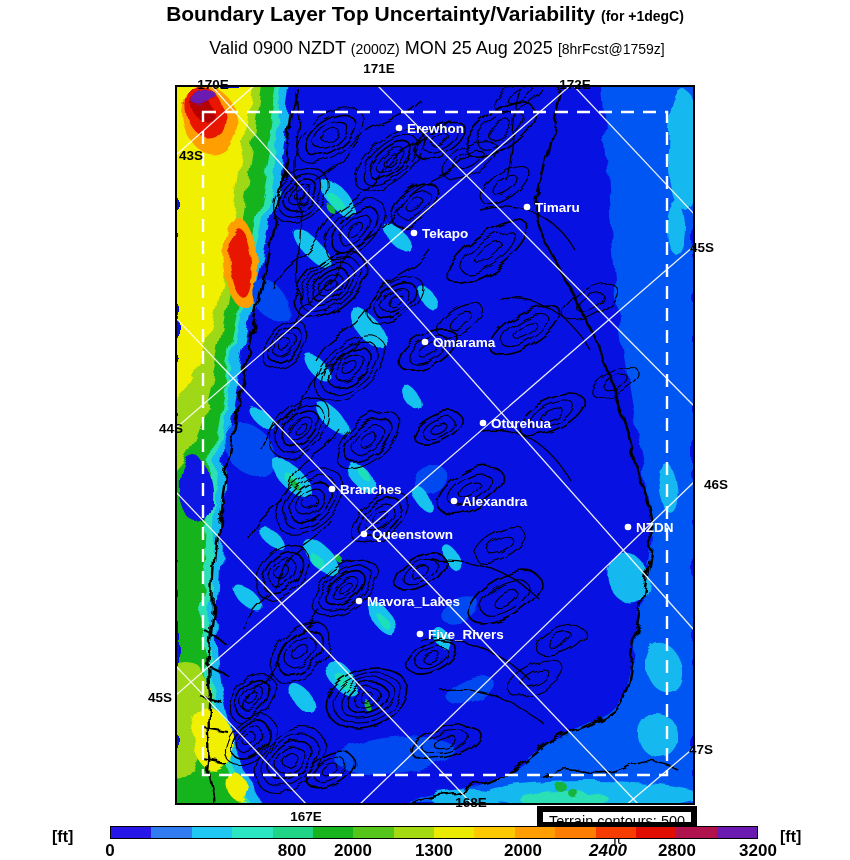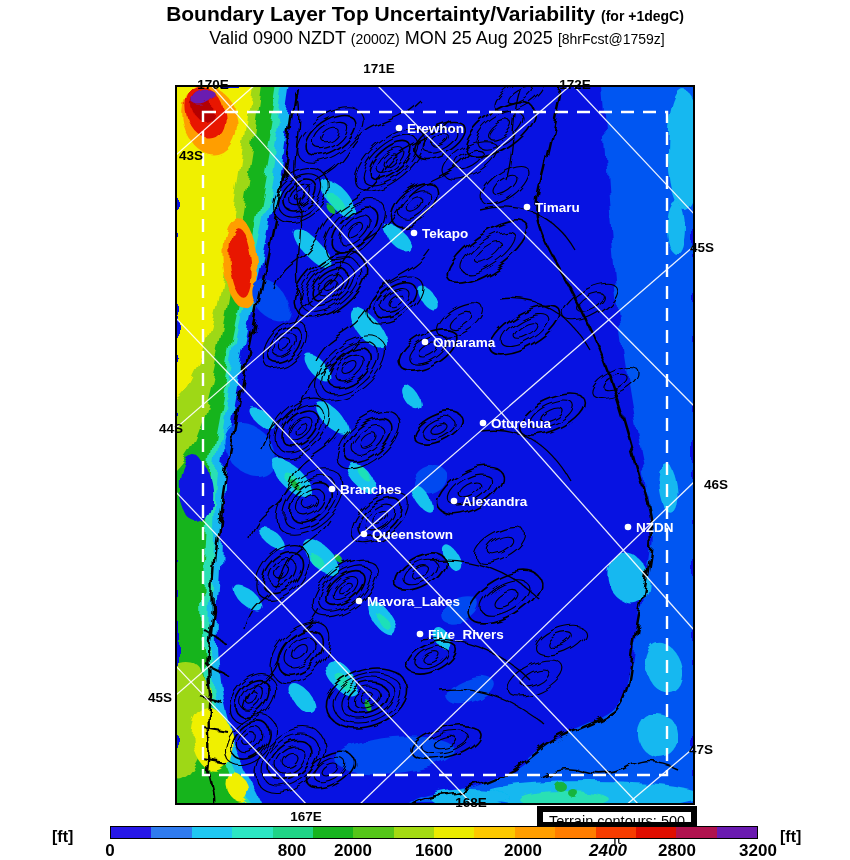--- a/index.html
+++ b/index.html
@@ -2,21 +2,21 @@
 <html><head>
 <meta charset="utf-8">
 <style>
   * { margin:0; padding:0; box-sizing:border-box; }
   body { background:#ffffff; font-family:"Liberation Sans", sans-serif; }
   .page { position:relative; width:850px; height:860px; background:#ffffff; overflow:hidden;border-radius:32px; }
 
   .title-block { position:absolute; left:0; top:2px; width:850px; text-align:center; color:#000; }
   .t-line1 { font-size:21px; font-weight:bold; letter-spacing:0px; }
   .t-line1-suffix { font-size:14px; font-weight:bold; }
-  .t-line2 { font-size:18px; margin-top:2px;padding-left:24px; }
+  .t-line2 { font-size:18px; margin-top:12px;padding-left:24px; }
   .t-line2 .small { font-size:14px; }
   .t-line3 { font-size:13px; margin-top:3px; }
 
   svg.mapsvg { position:absolute; left:0; top:0; }
 
   .terrain-box { position:absolute; left:537px; top:806px; width:160px; height:22px;
     border:6px solid #000000; background:#fff; font-size:14.5px; color:#000;
     text-align:center; line-height:18px; }
 
   .colorbar-wrap { position:absolute; left:0; top:0; width:850px; height:724px; pointer-events:none; }
@@ -417,21 +417,21 @@
         <div class="cbar-seg" style="background: rgb(246, 60, 0);"></div>
         <div class="cbar-seg" style="background: rgb(224, 13, 0);"></div>
         <div class="cbar-seg" style="background: rgb(176, 18, 78);"></div>
         <div class="cbar-seg" style="background: rgb(106, 26, 176);"></div>
       </div>
     <div class="cbar-ticks" id="colorbar-ticks">
         <span class="cbar-tick" style="left: 110px;">0</span>
         <span class="cbar-tick" style="left: 191px; margin-top: 44px;">400</span>
         <span class="cbar-tick" style="left: 272px; margin-left: 20px;">800</span>
         <span class="cbar-tick" style="left: 353px;">2000</span>
-        <span class="cbar-tick" style="left: 434px;">1600</span>
+        <span class="cbar-tick" style="left: 434px;">1300</span>
         <span class="cbar-tick" style="left: 523px;">2000</span>
         <span class="cbar-tick" style="left: 608px; font-style: italic;">2400</span>
         <span class="cbar-tick" style="left: 677px;">2800</span>
         <span class="cbar-tick" style="left: 758px;">3200</span>
       </div>
     <span class="cbar-unit right">[ft]</span>
   </div>
 
 </div>
 

